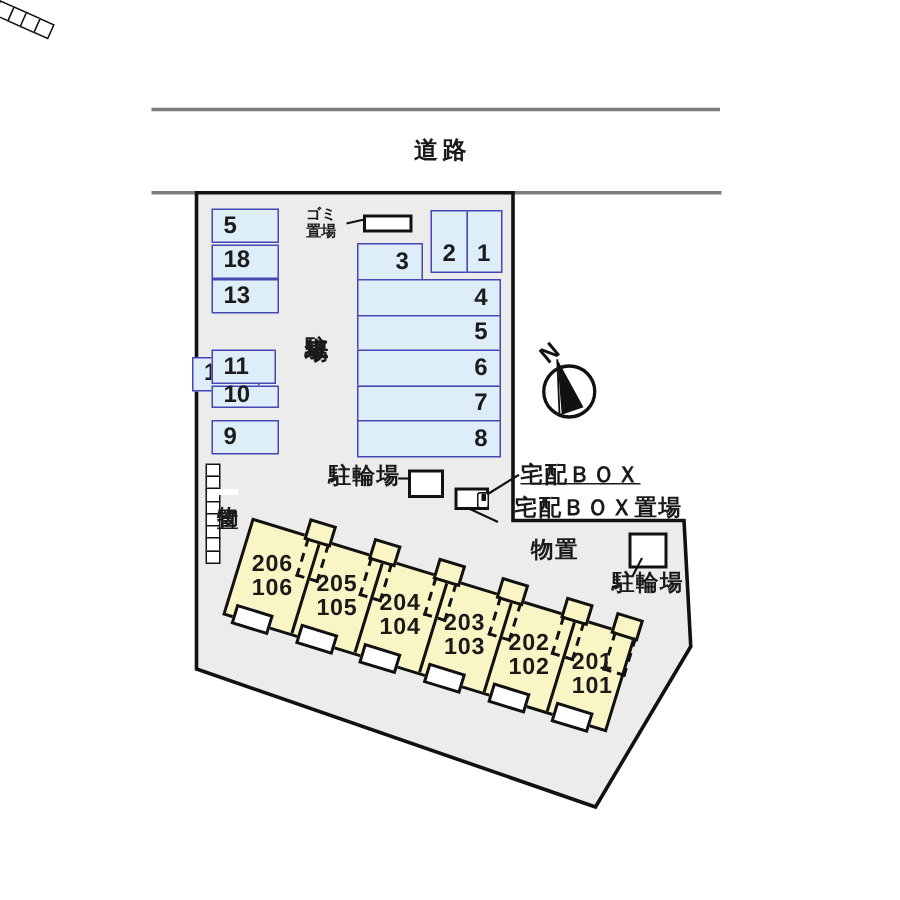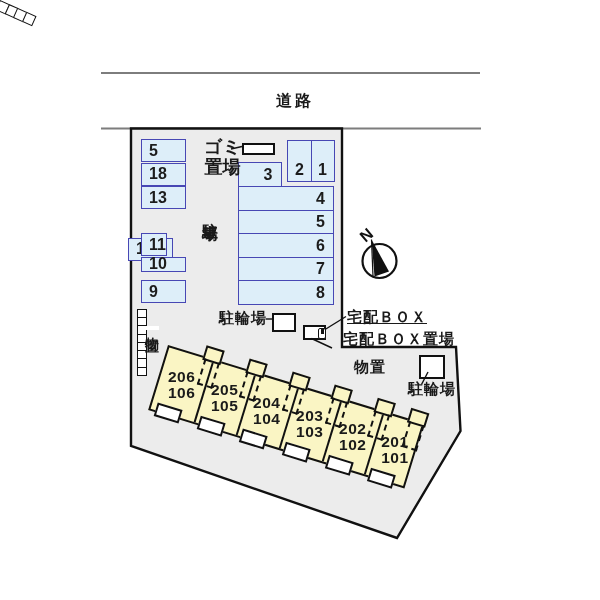--- a/index.html
+++ b/index.html
@@ -21,21 +21,21 @@
     font-size:16px;font-weight:600;color:#1c1c1c;z-index:2;
   }
   .pk.num-left{justify-content:flex-start;padding-left:7px;}
   .pk.num-right{justify-content:flex-end;padding-right:8px;}
   .pk.num-bottom{align-items:flex-end;justify-content:center;padding-bottom:2px;}
 
   
   .wbox{position:absolute;box-sizing:border-box;background:#fff;border:2px solid #111;z-index:2;}
 
   .lbl{position:absolute;z-index:6;font-size:15px;font-weight:600;line-height:1.1;letter-spacing:1px;white-space:nowrap;}
-  .lbl.small{font-size:18px;letter-spacing:0;}
+  .lbl.small{font-size:10px;letter-spacing:0;}
   .vert{writing-mode:vertical-rl;text-orientation:upright;letter-spacing:2px;}
 
   
   #slab{
     left:168px;top:345px;width:268px;height:68px;
     transform:rotate(17deg);transform-origin:0 0;
     background:#faf5c4;border:2px solid #111;box-sizing:border-box;
     z-index:1;
   }
   .divider{position:absolute;top:0;bottom:0;width:2px;background:#111;}
@@ -73,21 +73,21 @@
     <line x1="101" y1="128.5" x2="481" y2="128.5" stroke="#7d7d7d" stroke-width="2.2"></line>
     <polygon points="131,128.5 342,128.5 342,347 456,347 460.5,431 397,538 131,446" fill="#ececec" stroke="#111" stroke-width="2.4"></polygon>
   </svg>
 
   <div class="lbl" style="left:276px;top:92px;font-size:16px;letter-spacing:3px;">道路</div>
 
   <div class="pk num-left" style="left:141px;top:139px;width:44.5px;height:23px;">5</div>
   <div class="pk num-left" style="left:141px;top:162.5px;width:44.5px;height:23px;">18</div>
   <div class="pk num-left" style="left:141px;top:186px;width:44.5px;height:23px;">13</div>
   <div class="pk num-left" style="left:128px;top:209.5px;width:44.5px;height:23px;margin-top:28px;">12</div>
-  <div class="pk num-left" style="left:141px;top:233px;width:26px;height:23px;">11</div>
+  <div class="pk num-left" style="left:141px;top:233px;width:43px;height:23px;">11</div>
   <div class="pk num-left" style="left:141px;top:256.5px;width:44.5px;height:15px;">10</div>
   <div class="pk num-left" style="left:141px;top:280px;width:44.5px;height:23px;">9</div>
 
   <div class="lbl vert" style="left:202px;top:210px;font-size:15.5px;">駐車場</div>
 
   <div class="pk num-bottom" style="left:287px;top:140px;width:25px;height:41.5px;">2</div>
   <div class="pk num-bottom" style="left:310.5px;top:140px;width:24px;height:41.5px;">1</div>
 
   <div class="pk num-right" style="left:238px;top:162px;width:43.5px;height:25.5px;">3</div>
 

